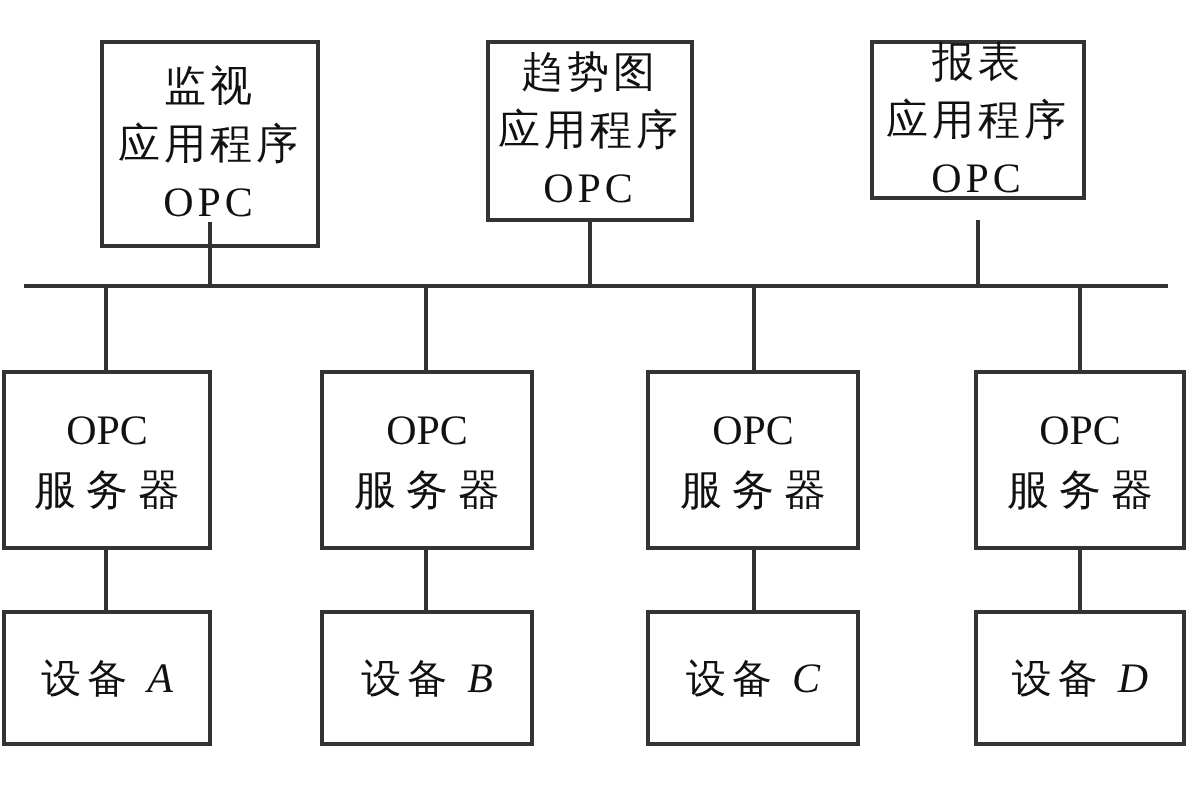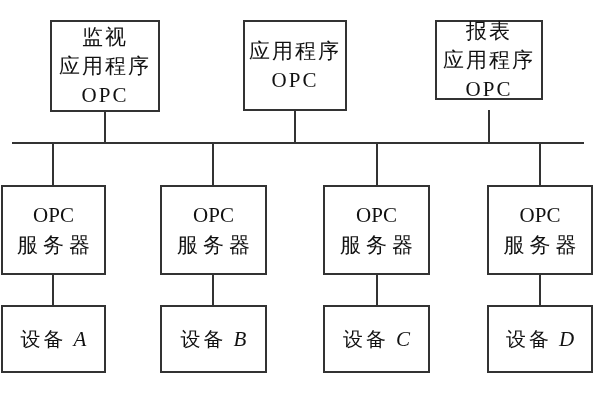--- a/index.html
+++ b/index.html
@@ -29,26 +29,27 @@
   .device-box .dev-label{letter-spacing:3px;}
   .device-box .dev-id{font-style:italic;margin-left:7px;font-size:21px;}
   .vline{position:absolute;width:2px;background:#333333;}
   .hline{position:absolute;height:2px;background:#333333;}
 </style>
 </head>
 <body>
 
 <div id="canvas">
 
-  <div class="box app-box" style="left:50px;top:20px;width:110px;height:92px;">
+  <div class="box app-box" style="left:50px;top:20px;width:110px;height:104px;">
     <span>监视</span>
     <span>应用程序</span>
     <span>OPC</span>
   </div>
   <div class="box app-box" style="left:243px;top:20px;width:104px;height:91px;">
+    <span>趋势图</span>
     <span>应用程序</span>
     <span>OPC</span>
   </div>
   <div class="box app-box" style="left:435px;top:20px;width:108px;height:80px;">
     <span>报表</span>
     <span>应用程序</span>
     <span>OPC</span>
   </div>
 
   <div class="vline" style="left:104px;top:111px;height:32px;"></div>

